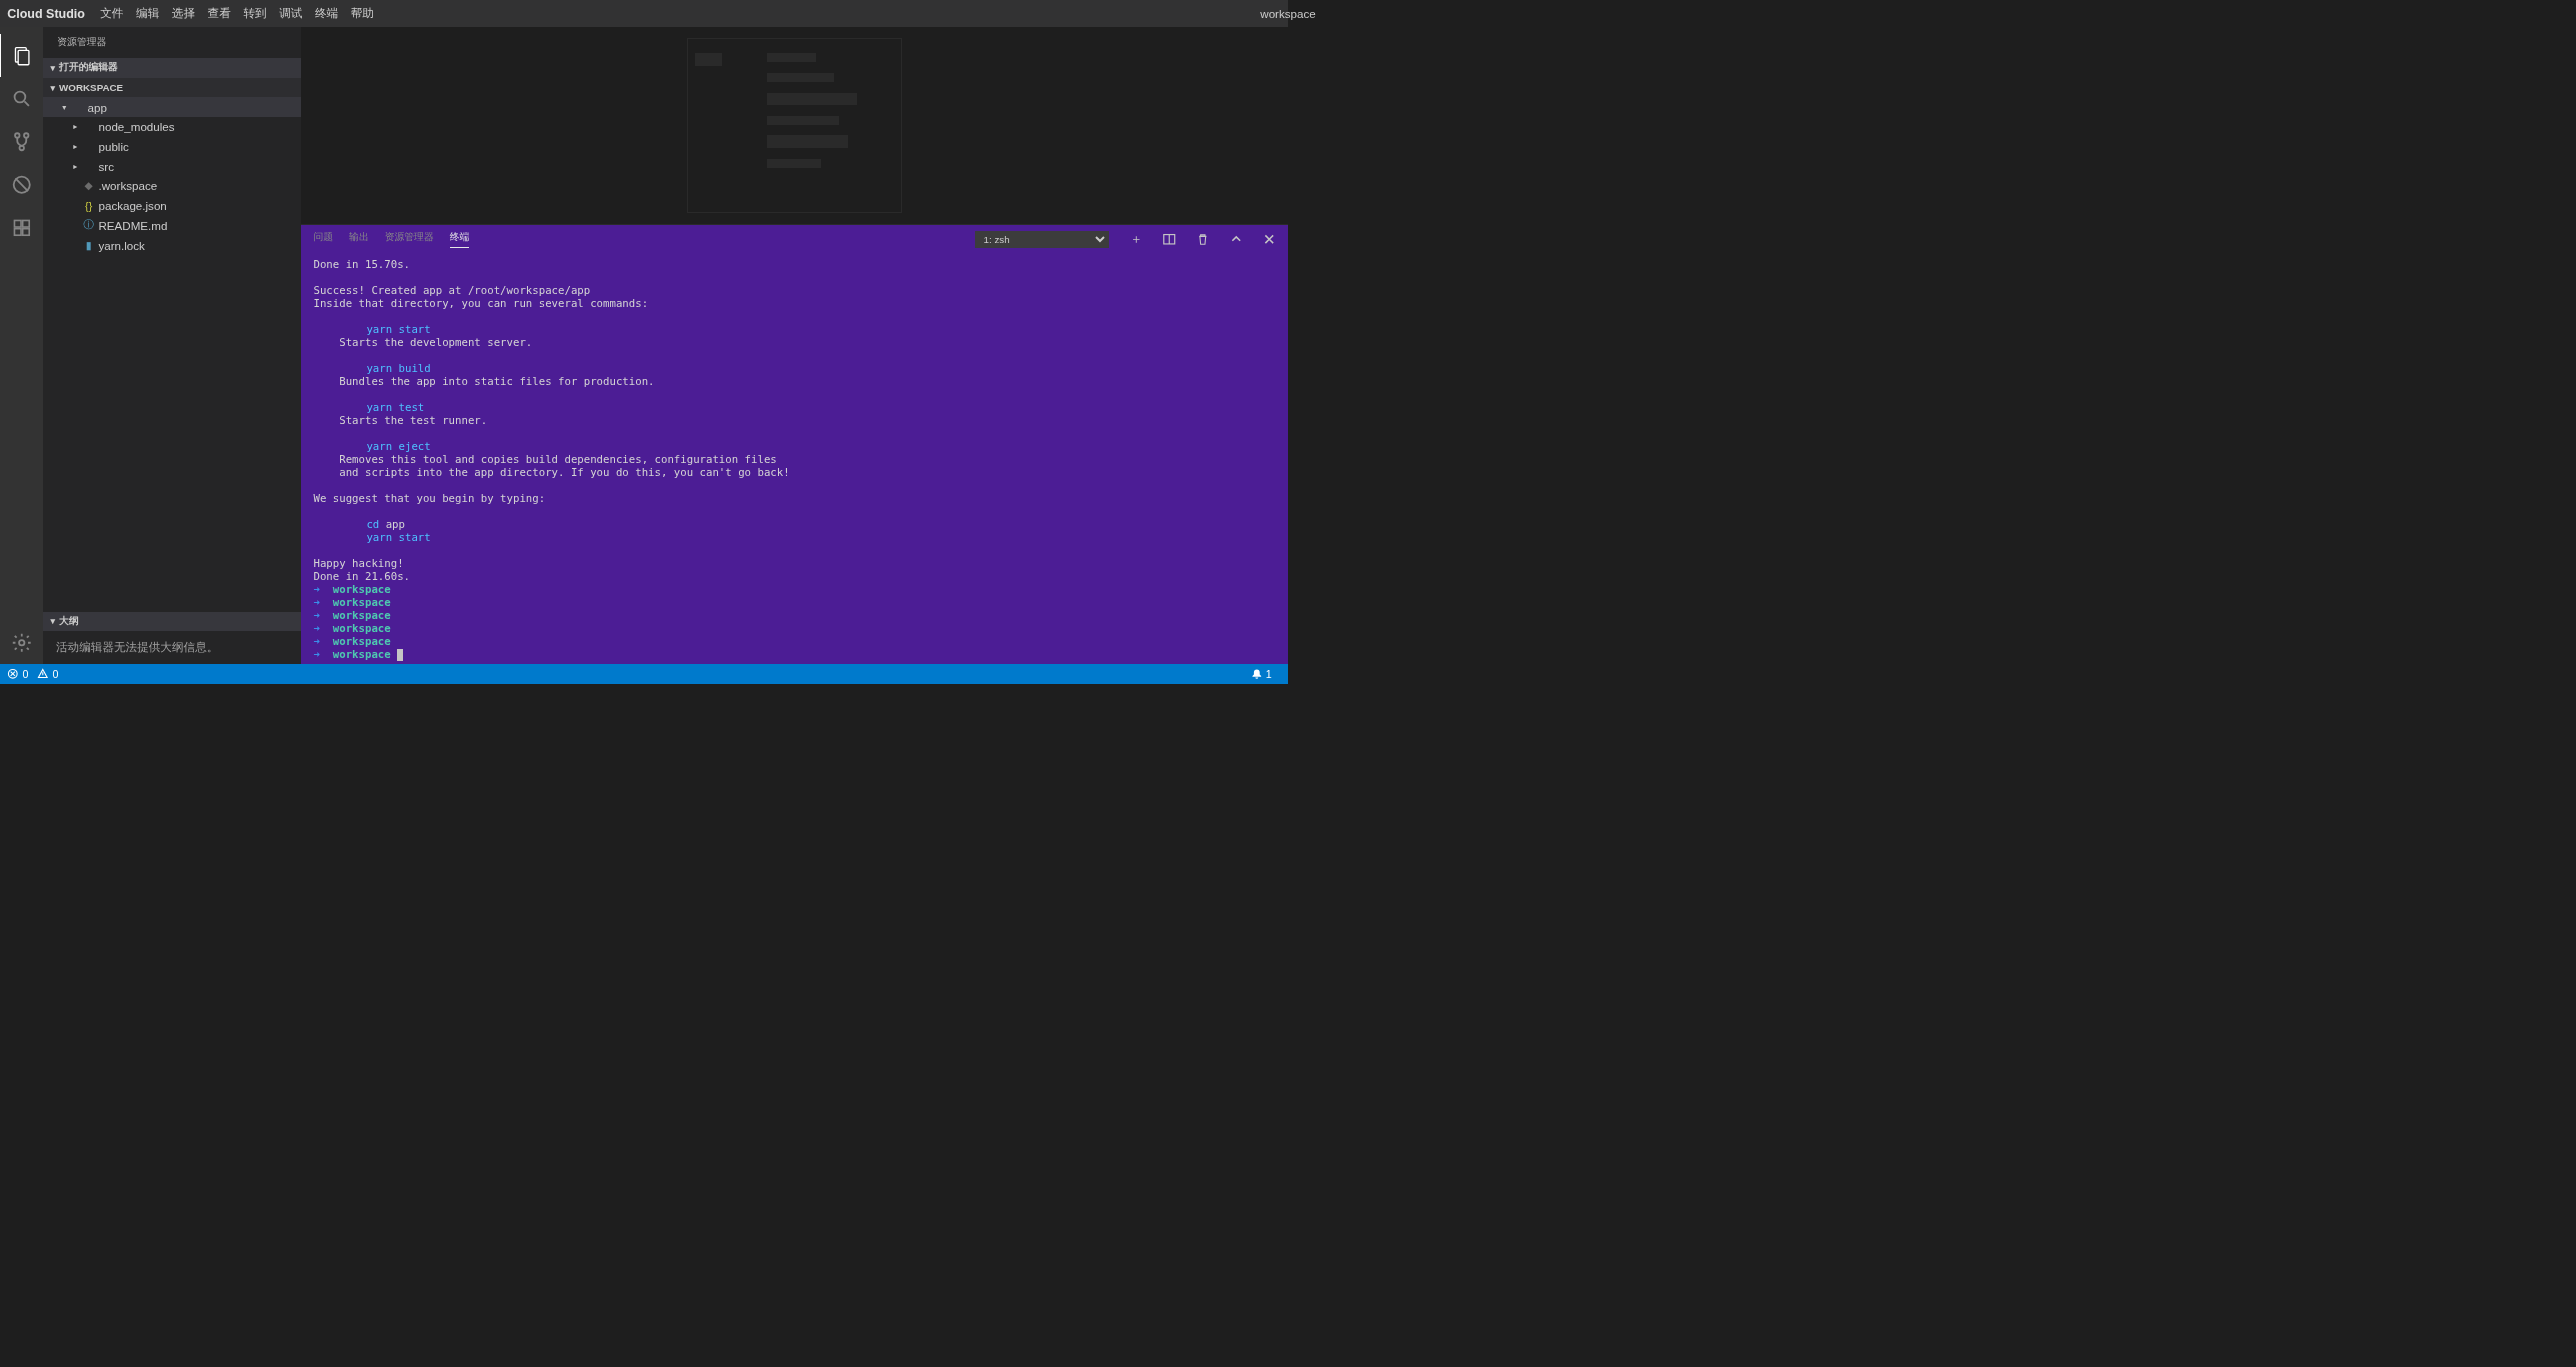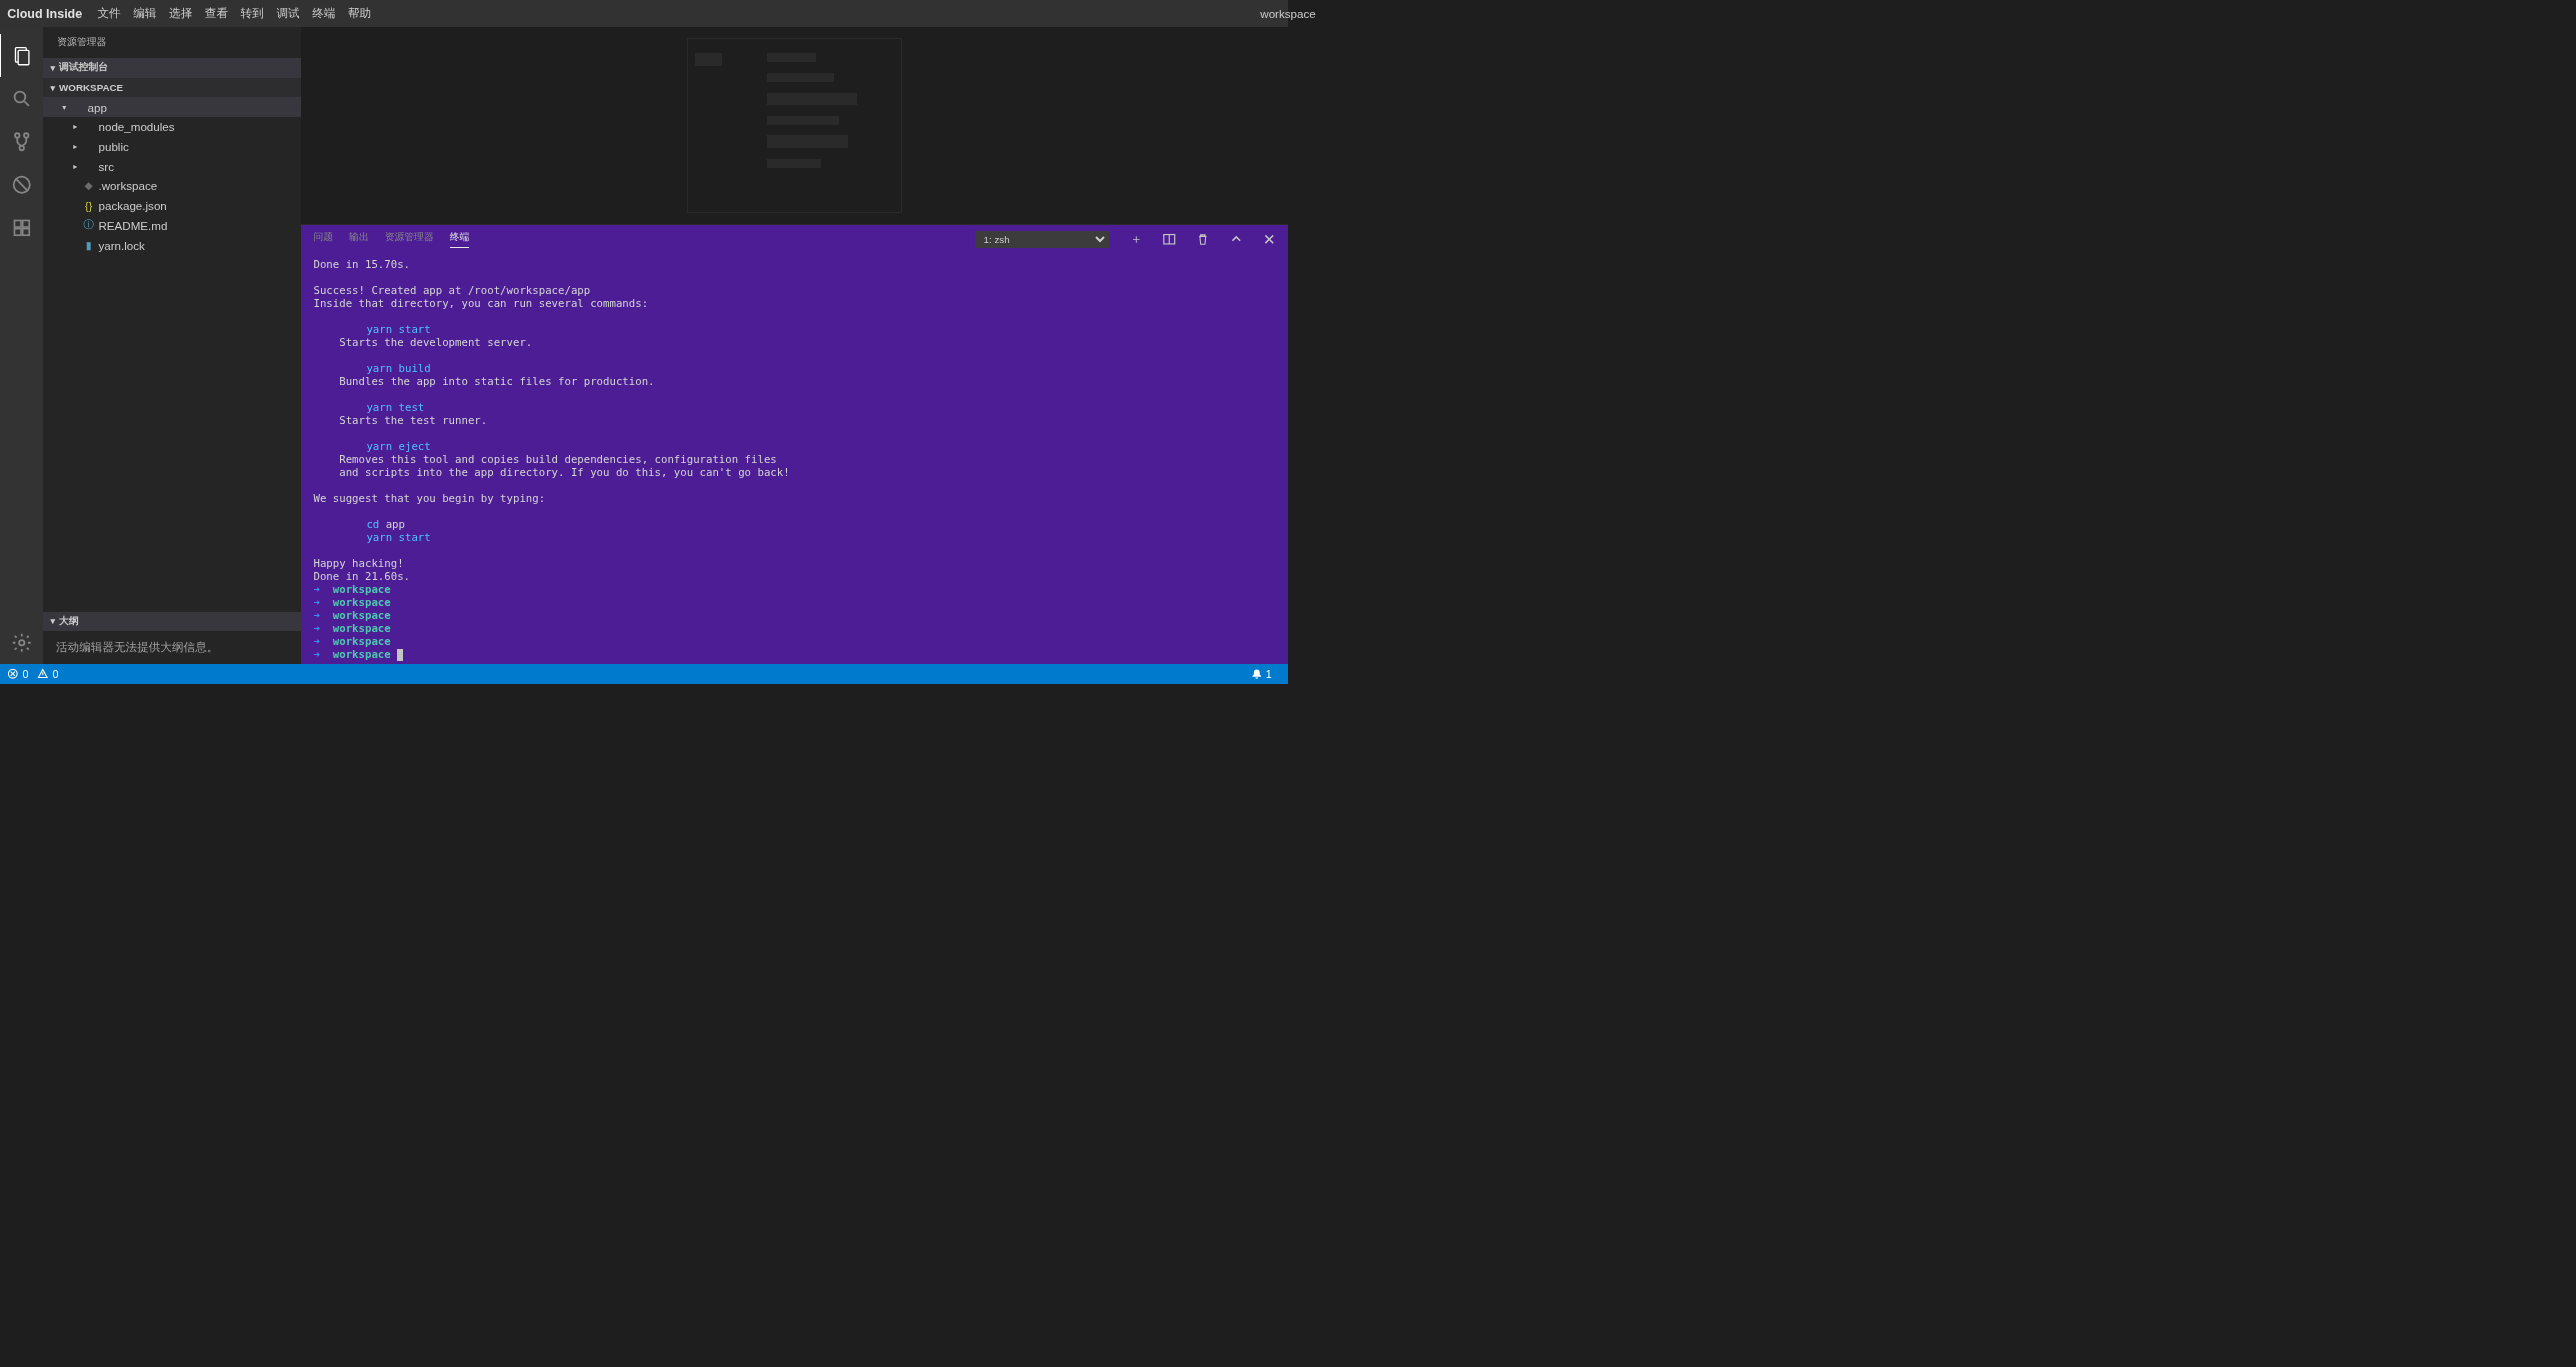--- a/index.html
+++ b/index.html
@@ -146,21 +146,21 @@
 .statusbar .sitem { display: flex; align-items: center; gap: 3.6px; margin-right: 9px; cursor: pointer; }
 .statusbar .right { margin-left: auto; }
 svg { display: block; }
 .sidebar-flex { flex: 1; display: flex; flex-direction: column; }
 .tree-area { flex: 1; overflow: hidden; }
 </style>
 </head>
 <body>
 
 <div class="titlebar">
-  <span class="brand">Cloud Inside</span>
+  <span class="brand">Cloud Studio</span>
   <span id="menu-items"><span class="menu-item">文件</span><span class="menu-item">编辑</span><span class="menu-item">选择</span><span class="menu-item">查看</span><span class="menu-item">转到</span><span class="menu-item">调试</span><span class="menu-item">终端</span><span class="menu-item">帮助</span></span>
   <span class="title">workspace</span>
 </div>
 
 <div class="main">
   <div class="activitybar">
     <div class="icon active">
       <svg width="21.5" height="21.5" viewBox="0 0 24 24" fill="none" stroke="currentColor" stroke-width="1.5">
           <rect x="5" y="3" width="12" height="16" rx="1"></rect>
           <rect x="8" y="6" width="12" height="16" rx="1" fill="#333" stroke="currentColor"></rect>
@@ -201,21 +201,21 @@
           <path d="M12 2v3M12 19v3M4.2 4.2l2.1 2.1M17.7 17.7l2.1 2.1M2 12h3M19 12h3M4.2 19.8l2.1-2.1M17.7 6.3l2.1-2.1"></path>
         </svg>
     </div>
   </div>
 
   <div class="sidebar">
     <div class="sidebar-title">资源管理器</div>
     <div class="sidebar-flex">
       <div class="section-header">
         <span class="chev">▾</span>
-        <span>调试控制台</span>
+        <span>打开的编辑器</span>
       </div>
       <div class="section-header light">
         <span class="chev">▾</span>
         <span>WORKSPACE</span>
       </div>
       <div class="tree-area">
         <div class="tree" id="file-tree">
             <div class="tree-row selected">
               <span class="indent" style="width: 16px;"></span>
               <span class="twist">▾</span>

